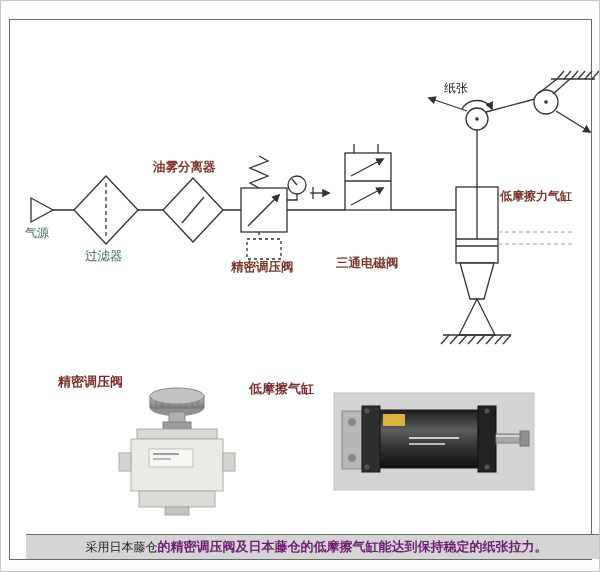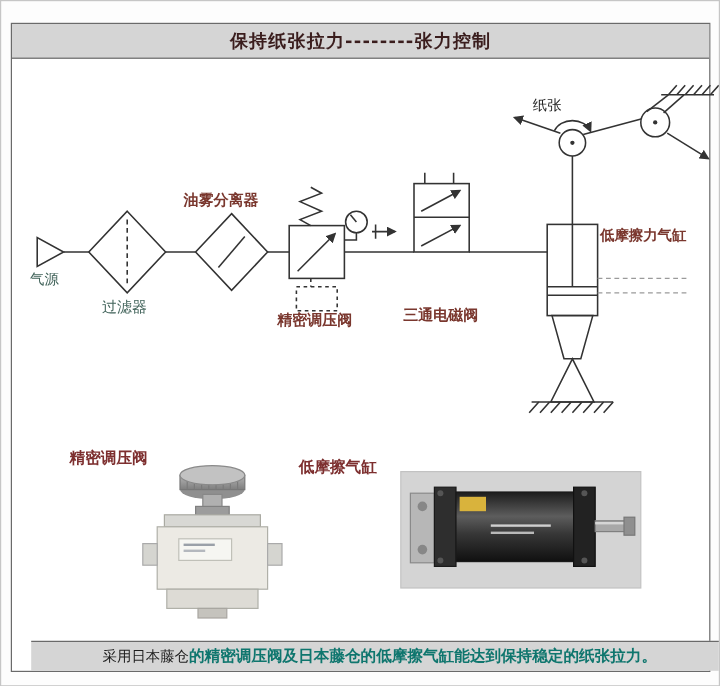--- a/index.html
+++ b/index.html
@@ -17,36 +17,33 @@
     border-bottom:1px solid #6a6a6a;box-sizing:border-box;
     display:flex;align-items:center;justify-content:center;
   }
   .title-bar span{font-size:15px;font-weight:bold;color:#3a1d1d;letter-spacing:1px;}
   .footer-bar{
     position:absolute;left:16px;bottom:0;width:100%;height:25px;background:#d5d5d5;
     border-top:1px solid #6a6a6a;box-sizing:border-box;
     display:flex;align-items:center;justify-content:center;white-space:nowrap;
   }
   .footer-bar .f1{font-size:12px;color:#1c1c1c;}
-  .footer-bar .f2{font-size:13px;font-weight:bold;color:#0f766e;}
+  .footer-bar .f2{font-size:13px;font-weight:bold;color:#701a75;}
   svg.diagram{position:absolute;left:0;top:0;z-index:2;}
   svg text{font-family:"DejaVu Sans","Liberation Sans",sans-serif;}
   .photo-label{position:absolute;z-index:3;font-size:13px;font-weight:bold;color:#7d2f2f;}
   .cap-reg{left:57px;top:372px;}
   .cap-cyl{left:248px;top:379px;}
 </style>
 </head>
 <body>
 
 <div class="page">
 
   <div class="frame">
-    <div class="title-bar">
-      <span>保持纸张拉力--------张力控制</span>
-    </div>
     <div class="footer-bar">
       <span class="f1">采用日本藤仓</span>
         <span class="f2">的精密调压阀及日本藤仓的低摩擦气缸能达到保持稳定的纸张拉力。</span>
     </div>
   </div>
 
   <svg class="diagram" width="600" height="572" viewBox="0 0 600 572">
     <defs>
       <marker id="arr" viewBox="0 0 10 10" refX="8" refY="5" markerWidth="6.5" markerHeight="6.5" orient="auto-start-reverse">
         <path d="M0 0 L10 5 L0 10 Z" fill="#333"></path>

